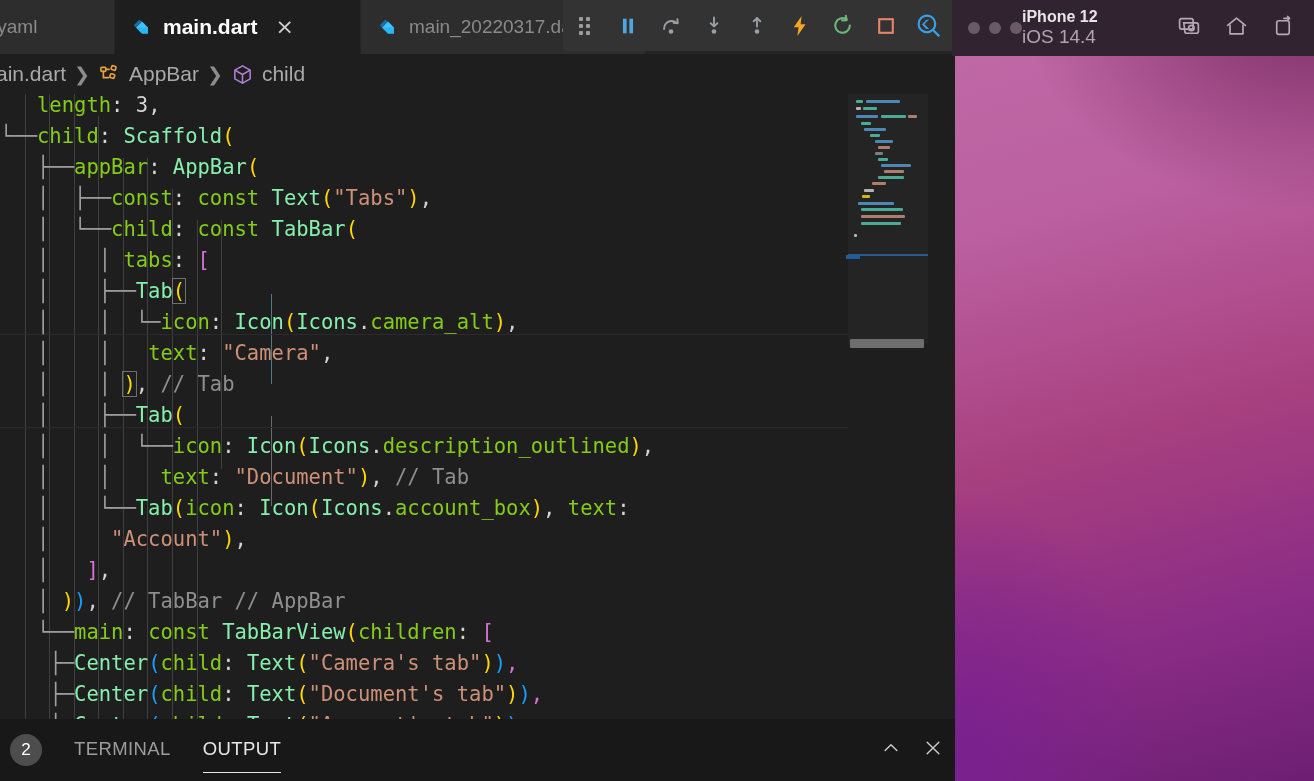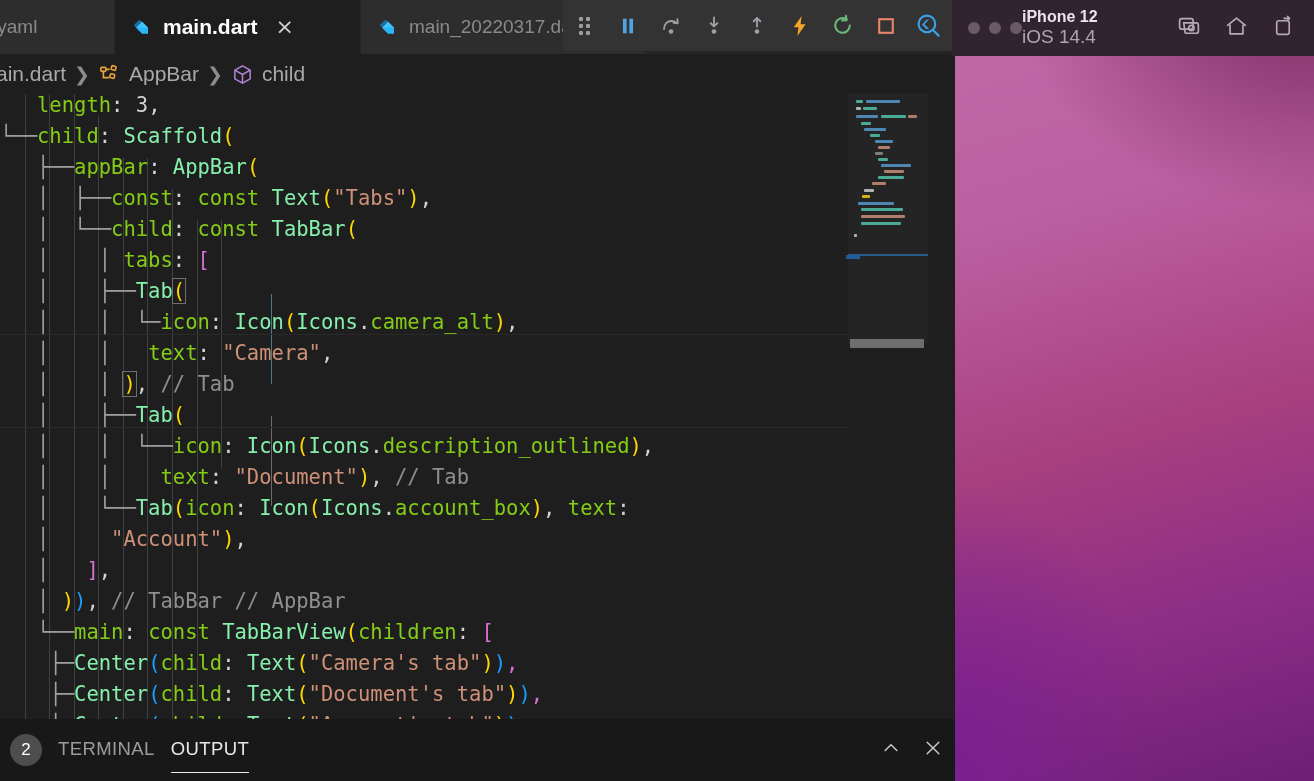--- a/index.html
+++ b/index.html
@@ -73,21 +73,21 @@
   
   #vscroll{position:absolute;left:928px;top:0;width:27px;height:625px;background:#1e1e1e;}
   #decoblue2{position:absolute;left:846px;top:161px;width:14px;height:4px;background:#1f5c99;}
   #hscrollthumb{position:absolute;left:850px;top:245px;width:74px;height:9px;background:#6e6e6e;border-radius:1px;}
 
   
   #panel{position:absolute;left:0;top:719px;width:955px;height:62px;background:#181818;}
   #panelbar{position:absolute;left:0;top:0;width:955px;height:62px;display:flex;align-items:center;padding-left:10px;gap:0;}
   .countbadge{width:32px;height:32px;border-radius:50%;background:#4d4d4d;color:#fff;display:flex;
               align-items:center;justify-content:center;font-size:17px;}
-  .ptab{margin-left:16px;color:#9c9c9c;font-size:18.5px;letter-spacing:.4px;position:relative;padding-bottom:3px;text-align:center;}
+  .ptab{margin-left:32px;color:#9c9c9c;font-size:18.5px;letter-spacing:.4px;position:relative;padding-bottom:3px;text-align:center;}
   .ptab.sel{color:#e7e7e7;}
   .ptab.sel::after{content:"";position:absolute;left:0;right:0;bottom:-10px;height:1px;background:#e7e7e7;}
   .pacts{margin-left:auto;display:flex;align-items:center;gap:22px;padding-right:22px;color:#cccccc;}
 
   
   #sim{position:absolute;left:952px;top:0;width:362px;height:781px;}
   #simtitle{position:absolute;left:0;top:0;width:362px;height:56px;background:#322330;
             display:flex;align-items:center;border-radius:0 0 0 0;}
   .simdots{display:flex;gap:9px;margin-left:16px;}
   .simdots i{width:12px;height:12px;border-radius:50%;background:#6a5a68;display:block;}

